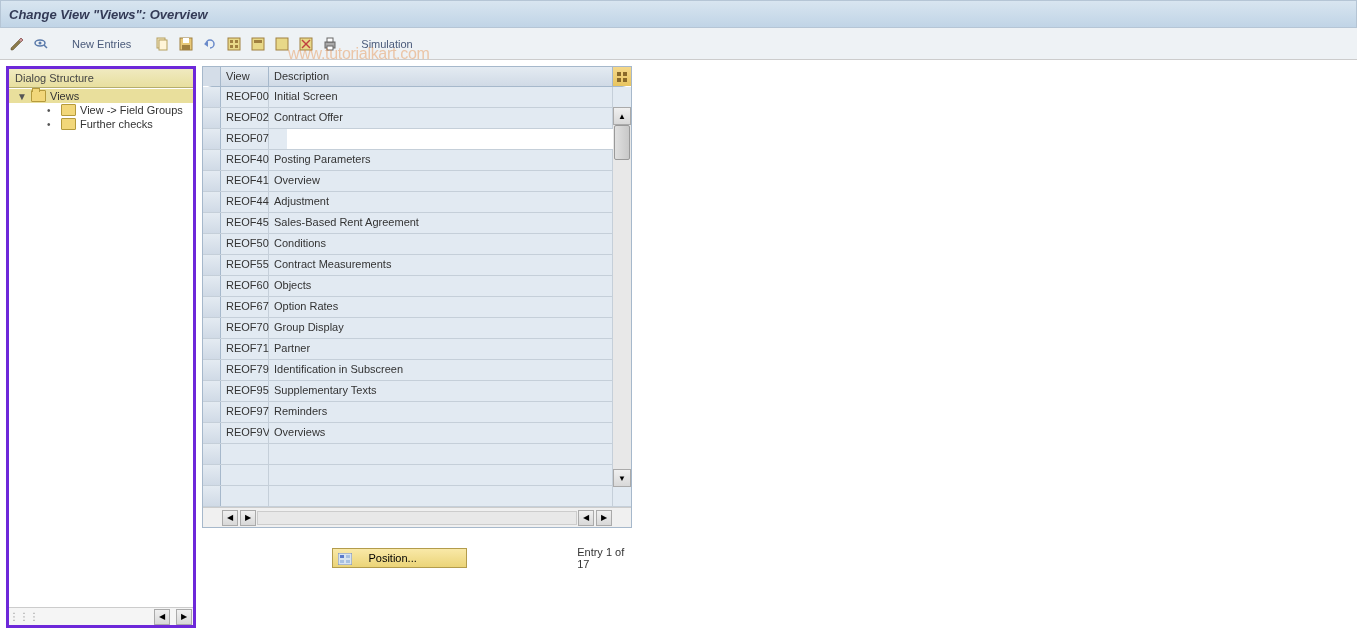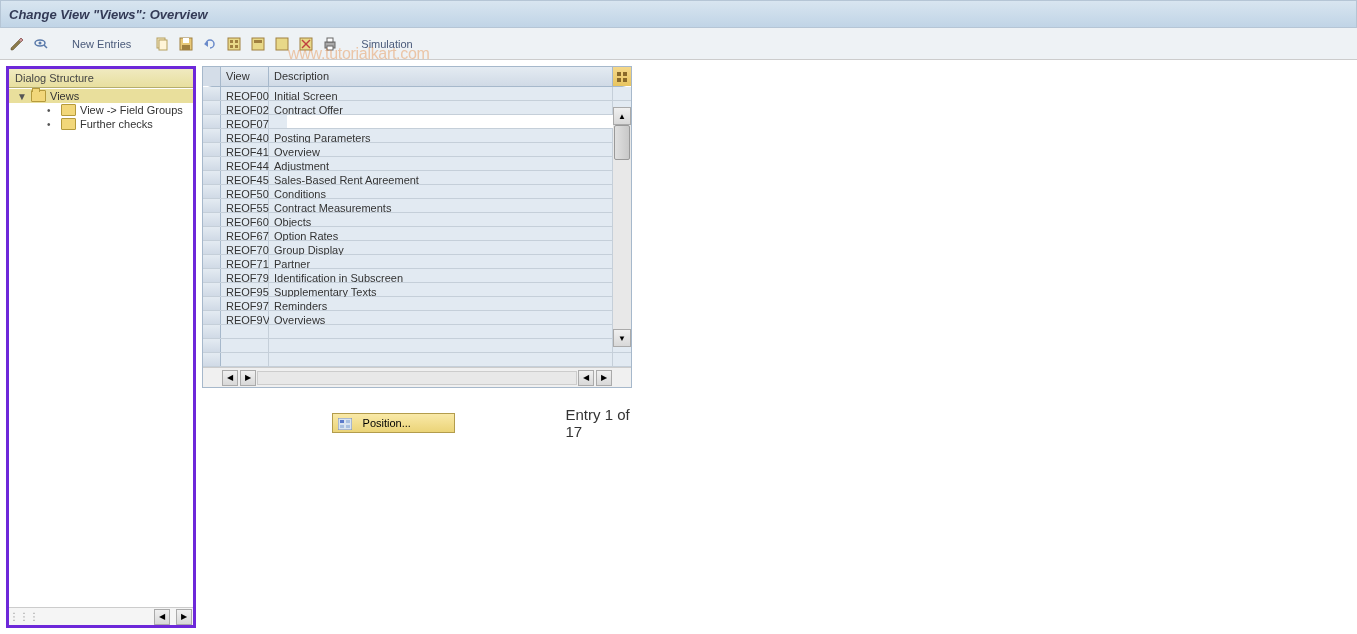--- a/index.html
+++ b/index.html
@@ -184,21 +184,21 @@
       cursor: pointer;
     }
     .table-body {
       position: relative;
     }
     .table-rows {
       flex: 1;
     }
     .tr {
       display: flex;
-      height: 14px;
+      height: 21px;
       border-bottom: 1px solid #c5cfd9;
     }
     .td-selector {
       width: 18px;
       background: linear-gradient(to bottom, #e4ebf2, #d0dae6);
       border-right: 1px solid #a6b8cb;
       cursor: pointer;
     }
     .td {
       padding: 3px 5px;
@@ -295,21 +295,21 @@
     .position-btn-icon {
       position: absolute;
       left: 4px;
       width: 16px;
       height: 14px;
       display: flex;
       align-items: center;
       justify-content: center;
     }
     .entry-status {
-      font-size: 15px;
+      font-size: 11px;
       color: #333;
     }
     svg.mini-icon {
       width: 16px;
       height: 16px;
     }
     .watermark {
       position: absolute;
       top: 45px;
       left: 288px;

